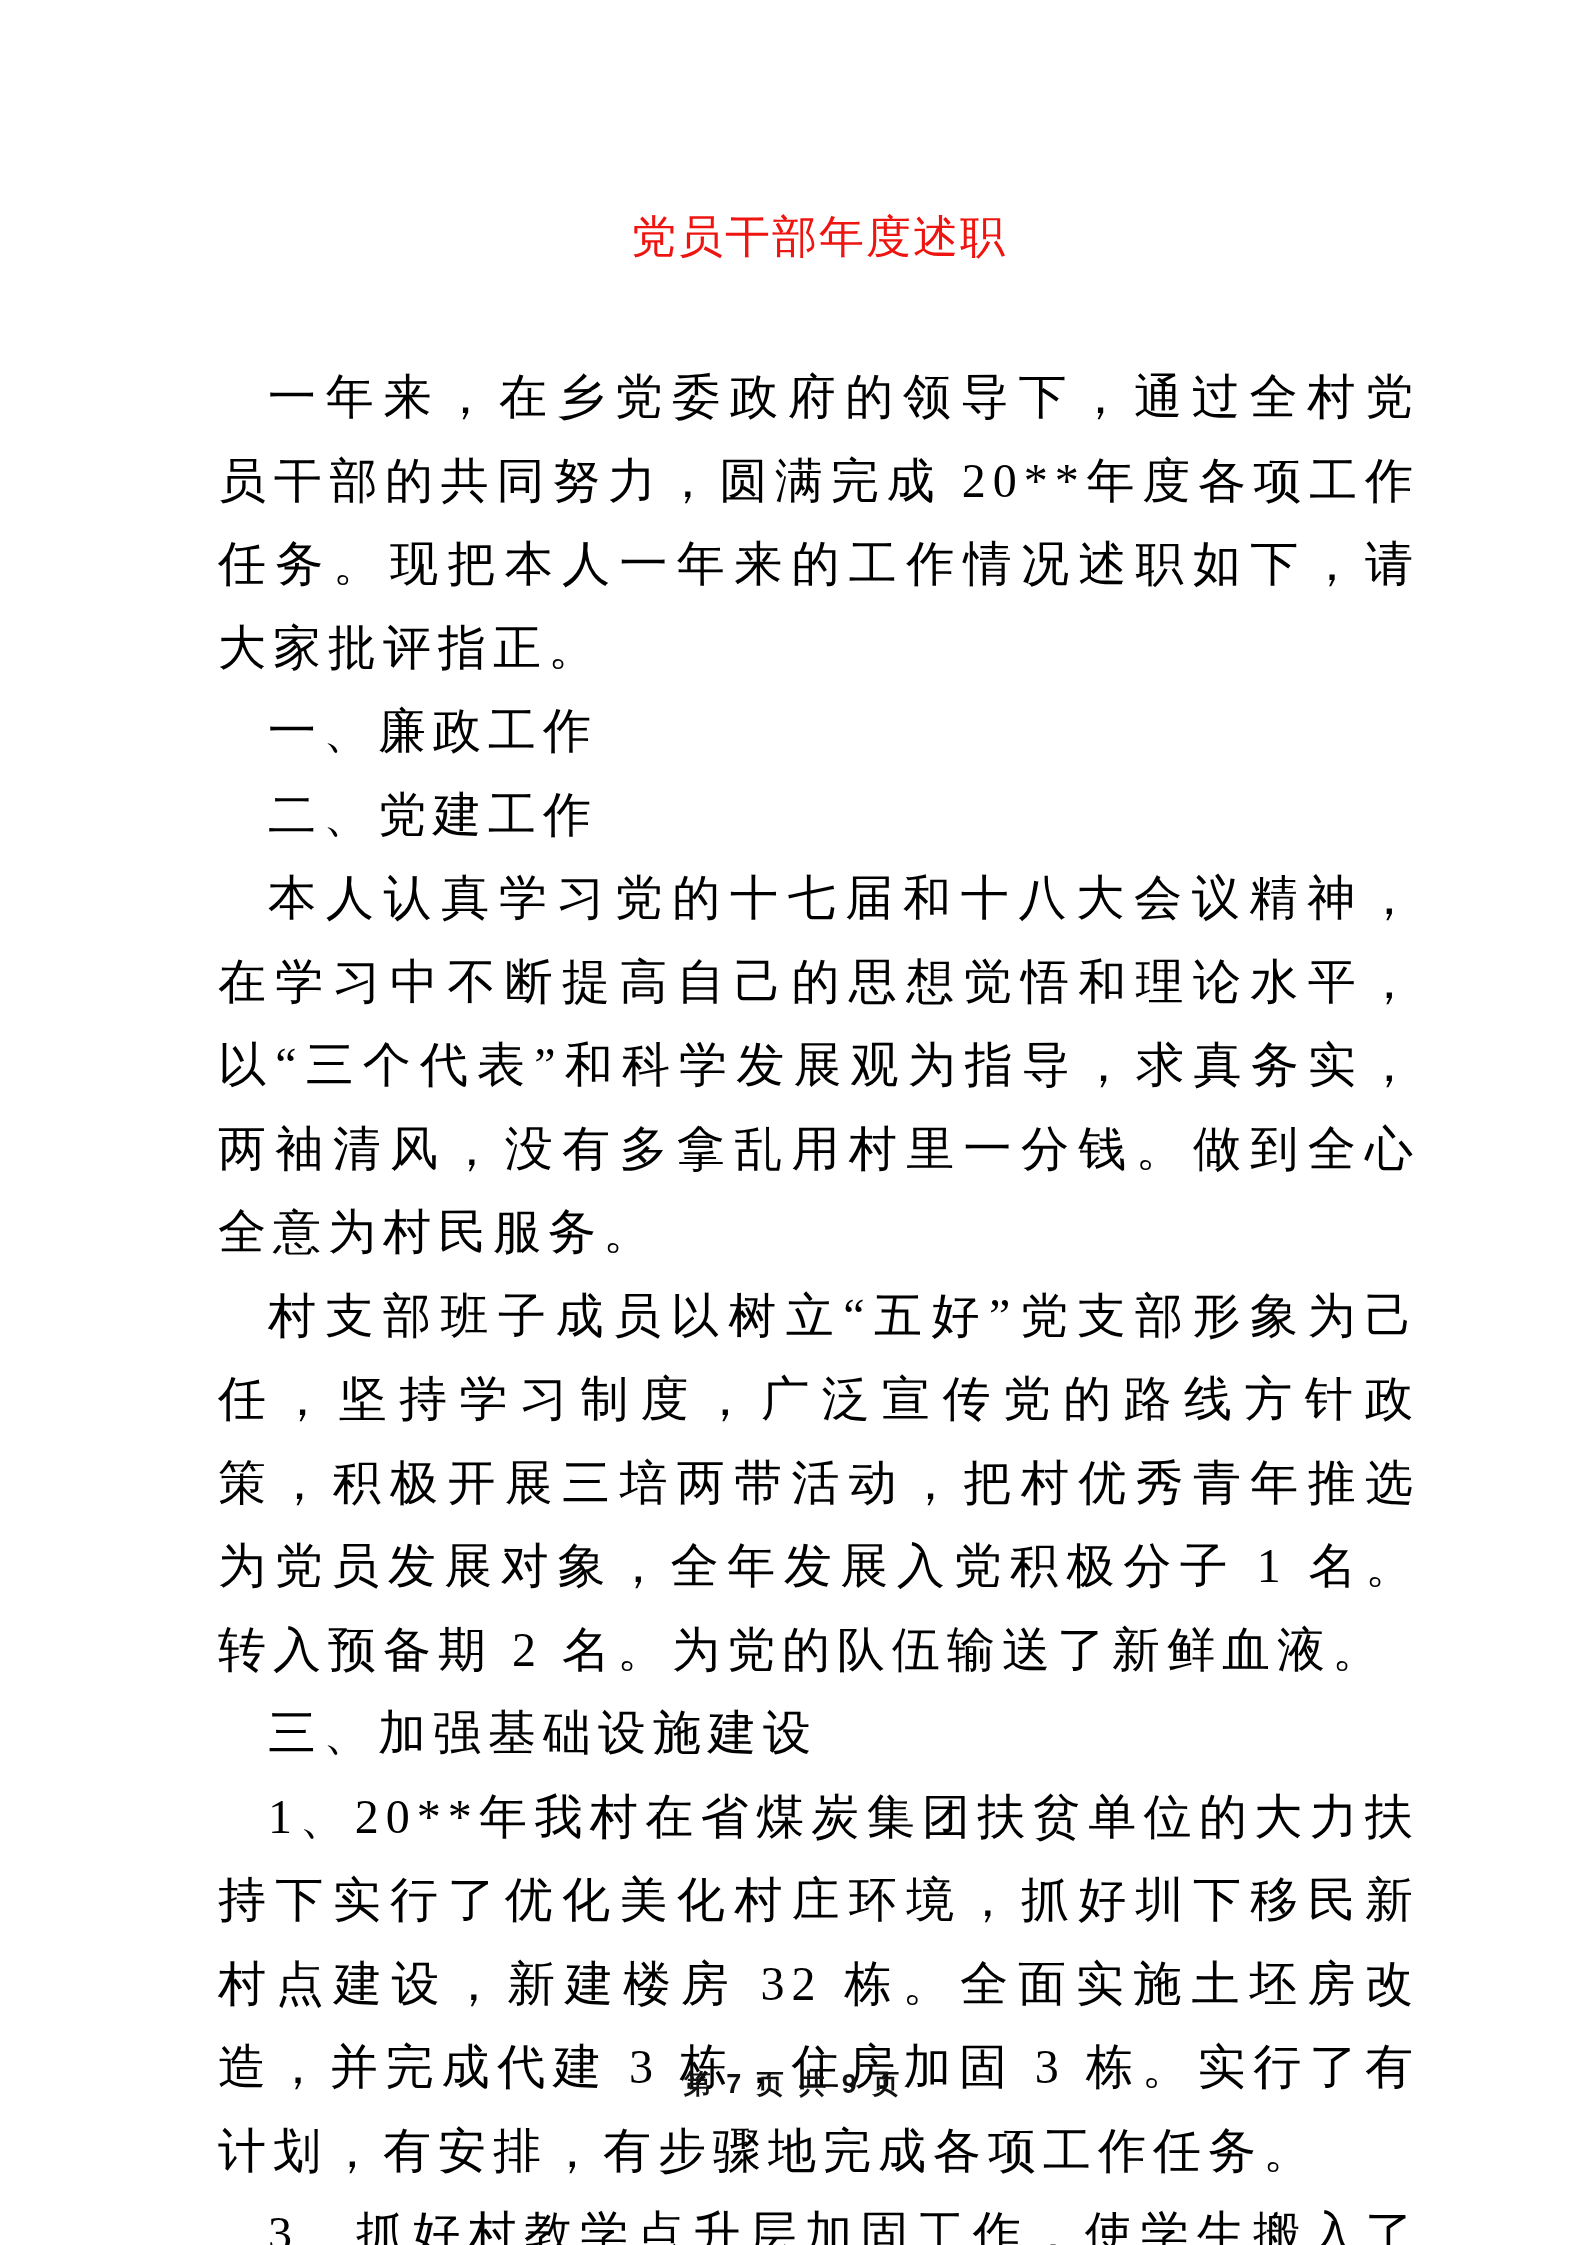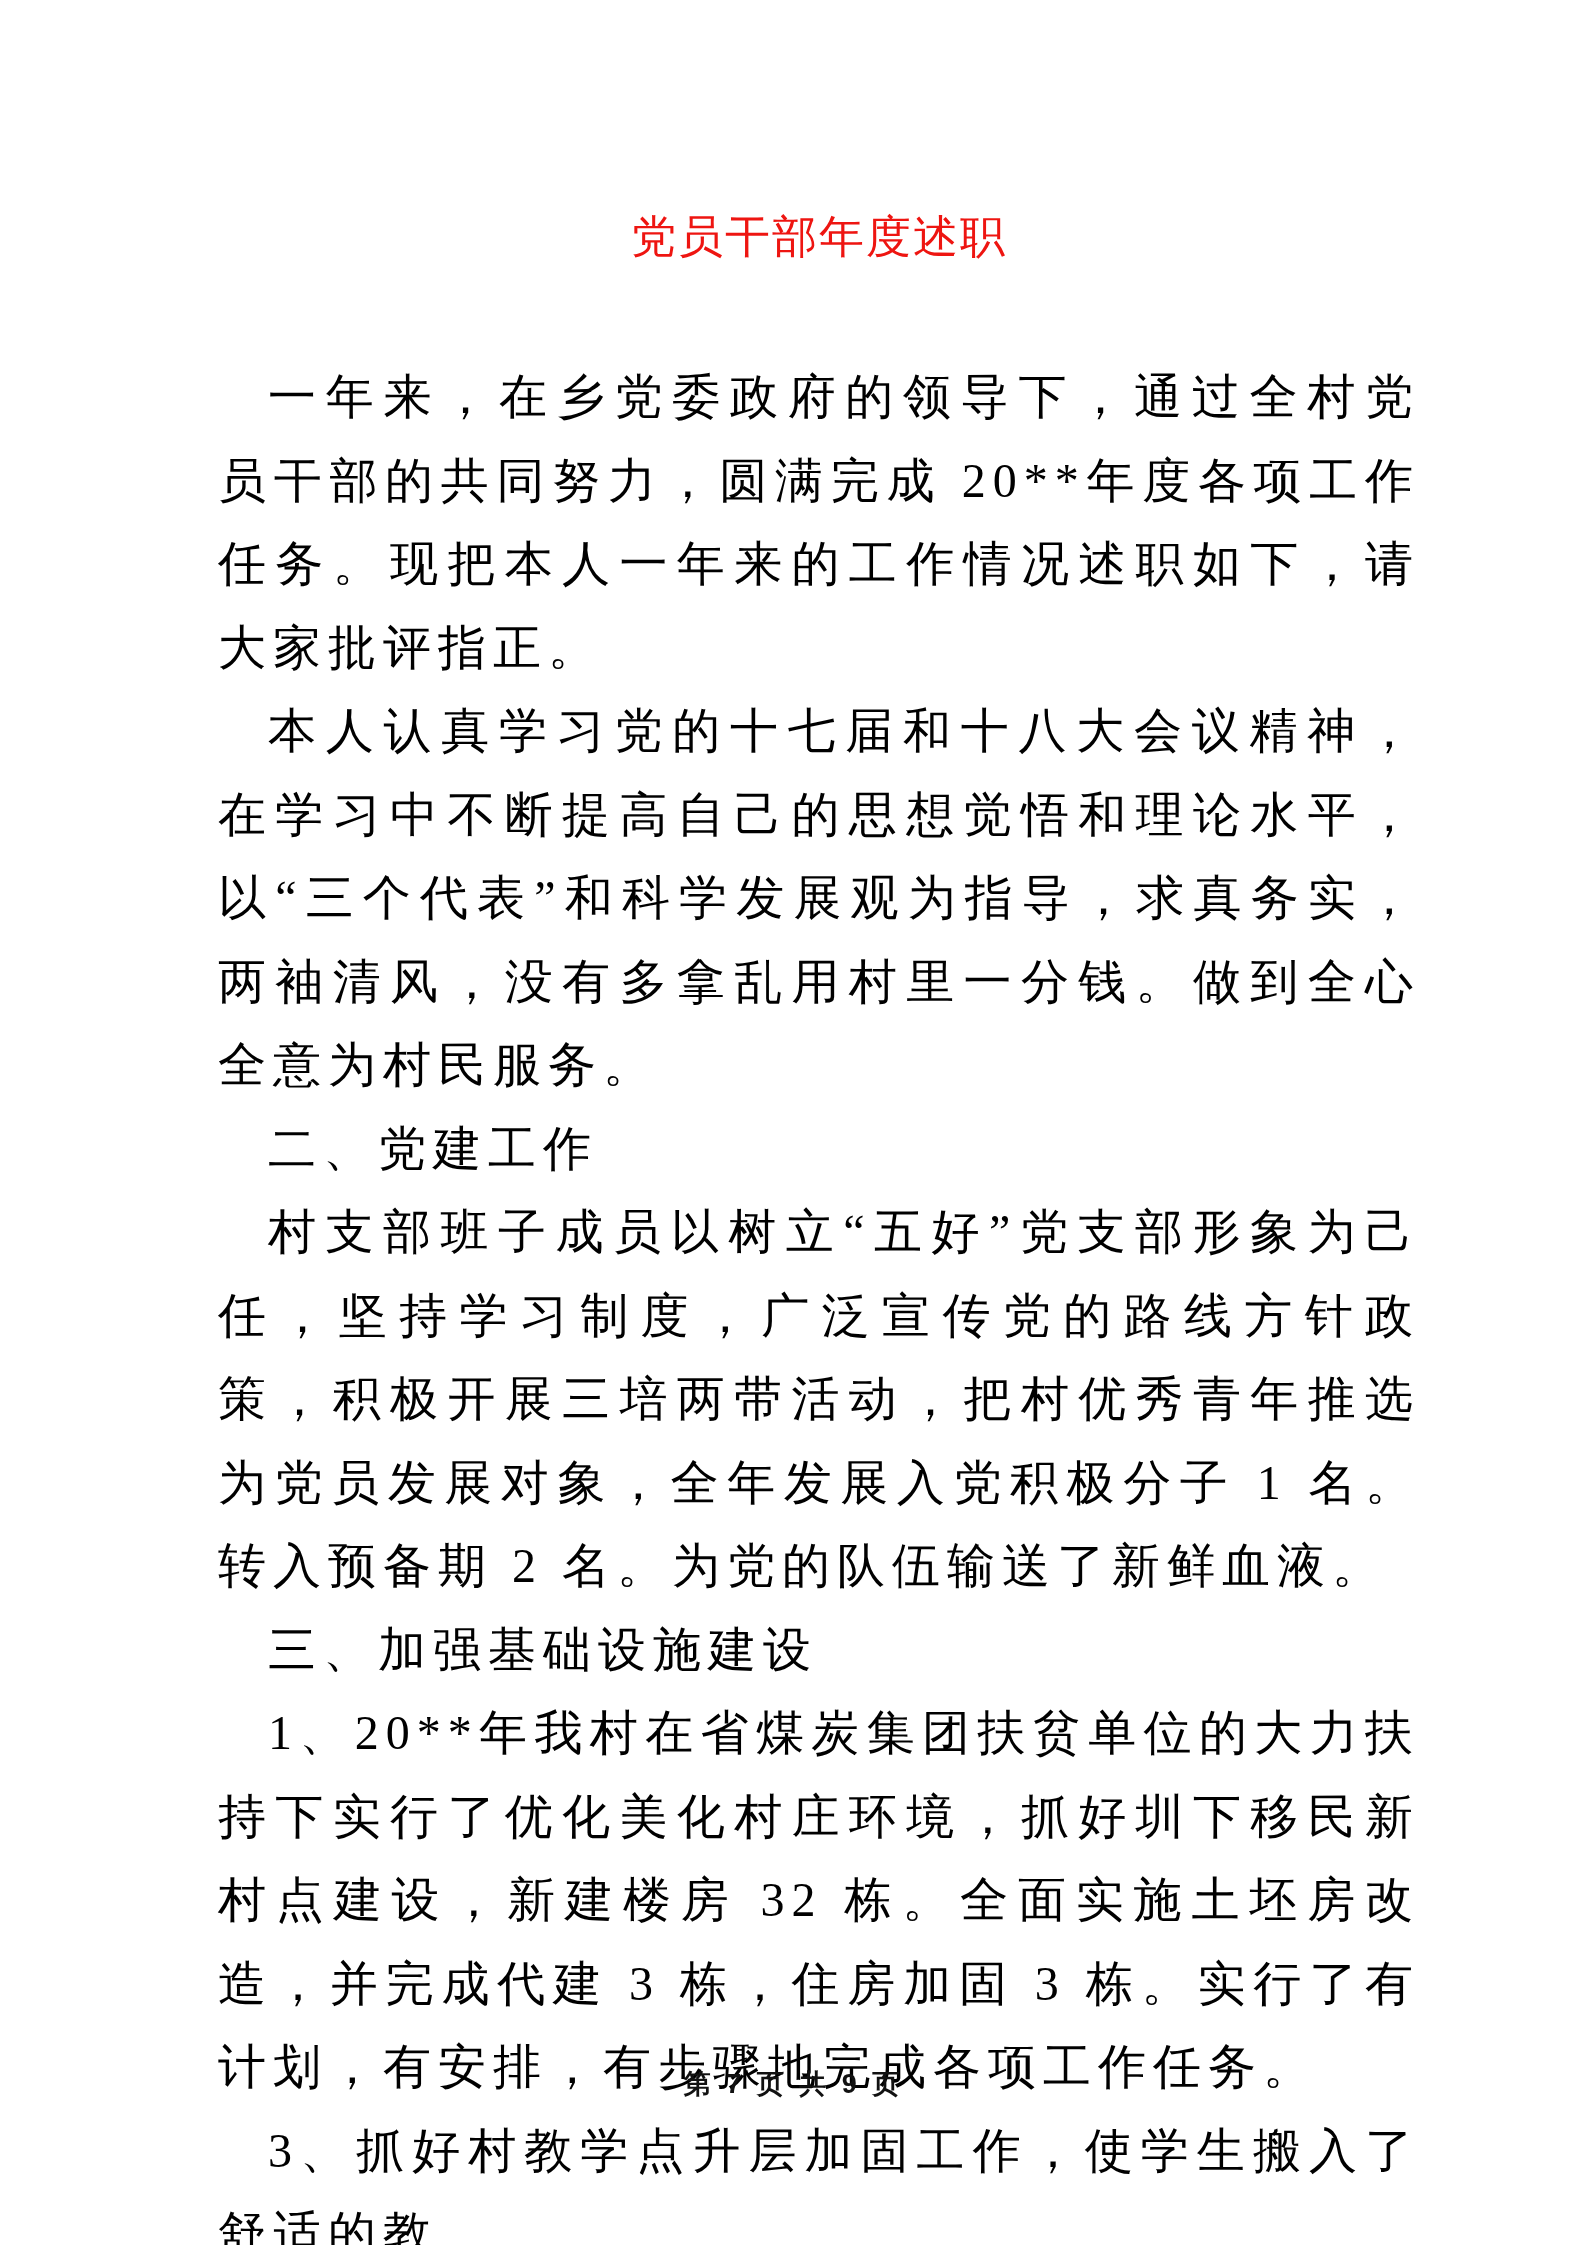--- a/index.html
+++ b/index.html
@@ -58,24 +58,25 @@
 </head>
 <body>
 
 <div class="page">
 
   <div class="doc">
     <h1 class="title">党员干部年度述职</h1>
 
     <p>一年来，在乡党委政府的领导下，通过全村党员干部的共同努力，圆满完成 20**年度各项工作任务。现把本人一年来的工作情况述职如下，请大家批评指正。</p>
 
+    <p>一、廉政工作</p>
+
+    <p>二、党建工作</p>
 
     <p>本人认真学习党的十七届和十八大会议精神，在学习中不断提高自己的思想觉悟和理论水平，以“三个代表”和科学发展观为指导，求真务实，两袖清风，没有多拿乱用村里一分钱。做到全心全意为村民服务。</p>
-
-    <p>二、党建工作</p>
 
     <p>村支部班子成员以树立“五好”党支部形象为己任，坚持学习制度，广泛宣传党的路线方针政策，积极开展三培两带活动，把村优秀青年推选为党员发展对象，全年发展入党积极分子 1 名。转入预备期 2 名。为党的队伍输送了新鲜血液。</p>
 
     <p>三、加强基础设施建设</p>
 
     <p>1、20**年我村在省煤炭集团扶贫单位的大力扶持下实行了优化美化村庄环境，抓好圳下移民新村点建设，新建楼房 32 栋。全面实施土坯房改造，并完成代建 3 栋，住房加固 3 栋。实行了有计划，有安排，有步骤地完成各项工作任务。</p>
 
     <p>3、抓好村教学点升层加固工作，使学生搬入了舒适的教</p>
   </div>
 

